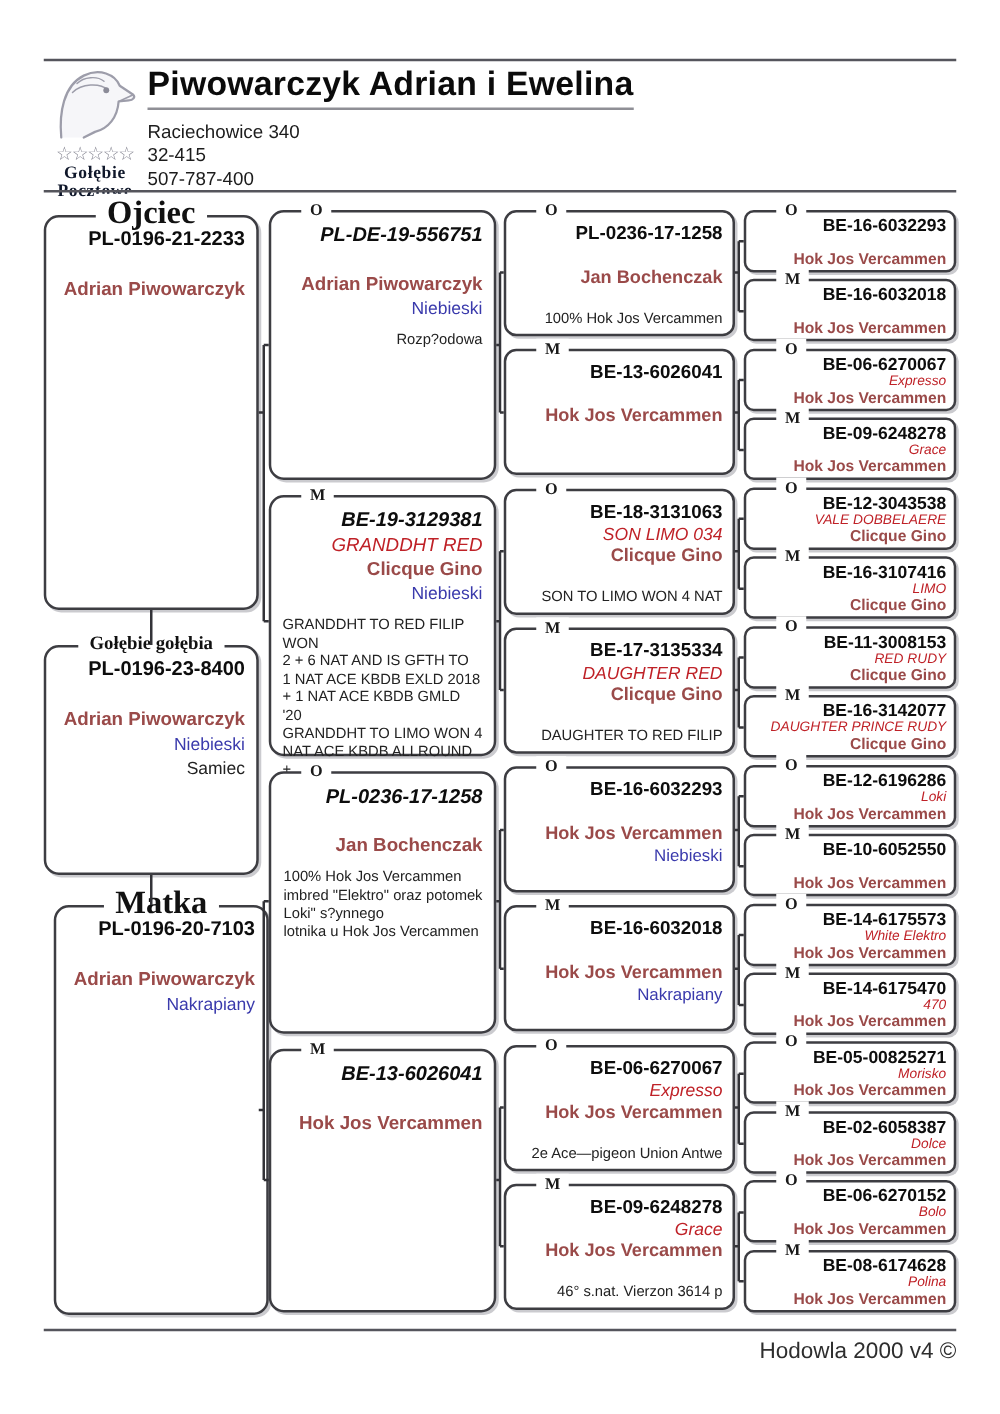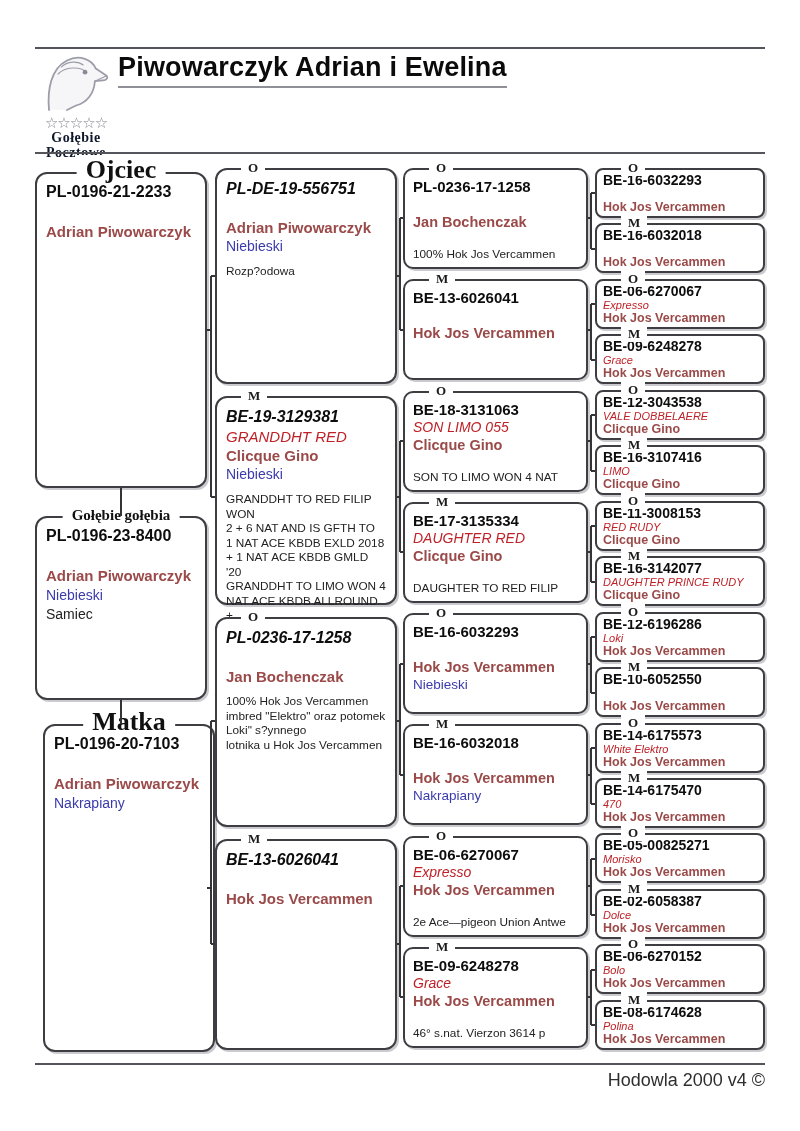--- a/index.html
+++ b/index.html
@@ -11,21 +11,21 @@
   
   #logo{position:absolute;left:36px;top:54px;width:80px;text-align:center;}
   #logo .stars{font-size:15px;font-weight:700;color:#83838f;letter-spacing:-1px;line-height:14px;}
   #logo .logo-line{font-family:"Liberation Serif","DejaVu Serif",serif;font-weight:700;
     font-size:14px;color:#0f172a;line-height:15px;letter-spacing:.5px;}
   #title{position:absolute;left:118px;top:52px;font-size:27px;font-weight:700;color:#0b0b0b;
     border-bottom:2px solid #8f8f96;padding-bottom:3px;letter-spacing:.2px;}
   #address{position:absolute;left:118px;top:96px;font-size:15px;line-height:19px;color:#1c1c1c;}
   
   .pbox{position:relative;box-sizing:border-box;background:#fff;border:2px solid #3d3d42;
-    box-shadow:2px 2px 0 rgba(140,140,148,.45);}
+    box-shadow:2px 2px 0 rgba(140,140,148,.45);align-items:flex-end;}
   .sex{position:absolute;top:-10px;left:24px;background:#fff;padding:0 7px;
     font-family:"Liberation Serif","DejaVu Serif",serif;font-weight:700;font-size:13px;color:#1a1a1a;}
   .big-label{position:absolute;left:50%;transform:translateX(-50%);background:#fff;padding:0 9px;
     font-family:"Liberation Serif","DejaVu Serif",serif;font-weight:700;color:#111;white-space:nowrap;}
   .ring{font-weight:700;color:#0d0d0d;}
   .pname{font-style:italic;color:#bf2127;}
   .breeder{font-weight:700;color:#9a4a49;}
   .pcolor{color:#3a3aac;}
   .info{color:#222;white-space:pre-line;}
   
@@ -86,20 +86,25 @@
         <path d="M61 30 L74 24" stroke-width="1.3"></path>
         <circle cx="50" cy="20" r="2.6" fill="#8b8b98" stroke="none"></circle>
       </g>
     </svg>
     <div class="stars">☆☆☆☆☆</div>
     <div class="logo-line">Gołębie</div>
     <div class="logo-line">Pocztowe</div>
   </div>
 
   <div id="title">Piwowarczyk Adrian i Ewelina</div>
+  <div id="address">
+    <div>Raciechowice 340</div>
+    <div>32-415</div>
+    <div>507-787-400</div>
+  </div>
 
   <div class="rule" style="top:152px"></div>
 
   <div class="pbox c1box" id="father-box">
     <span class="big-label">Ojciec</span>
     <div class="ring">PL-0196-21-2233</div>
     <div class="pname"></div>
     <div class="breeder">Adrian Piwowarczyk</div>
     <div class="pcolor"></div>
     <div class="info"></div>
@@ -188,21 +193,21 @@
         <div class="ring">BE-13-6026041</div>
         <div class="pname"></div>
         <div class="breeder">Hok Jos Vercammen</div>
         <div class="pcolor"></div>
         <div class="info"></div>
       </div>
 
       <div class="pbox">
         <span class="sex">O</span>
         <div class="ring">BE-18-3131063</div>
-        <div class="pname">SON LIMO 055</div>
+        <div class="pname">SON LIMO 034</div>
         <div class="breeder">Clicque Gino</div>
         <div class="pcolor"></div>
         <div class="info">SON TO LIMO WON 4 NAT</div>
       </div>
 
       <div class="pbox">
         <span class="sex">M</span>
         <div class="ring">BE-17-3135334</div>
         <div class="pname">DAUGHTER RED</div>
         <div class="breeder">Clicque Gino</div>

